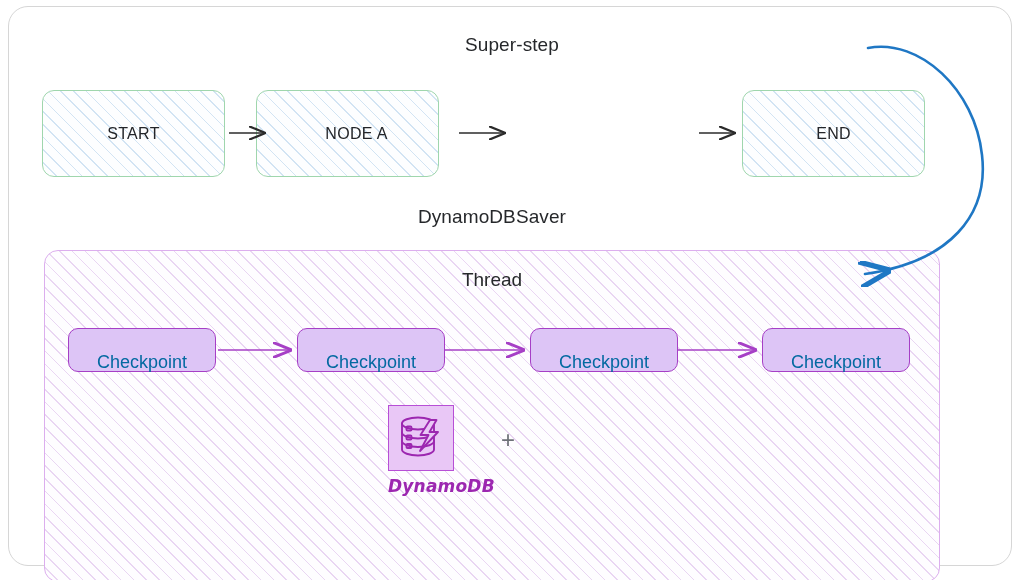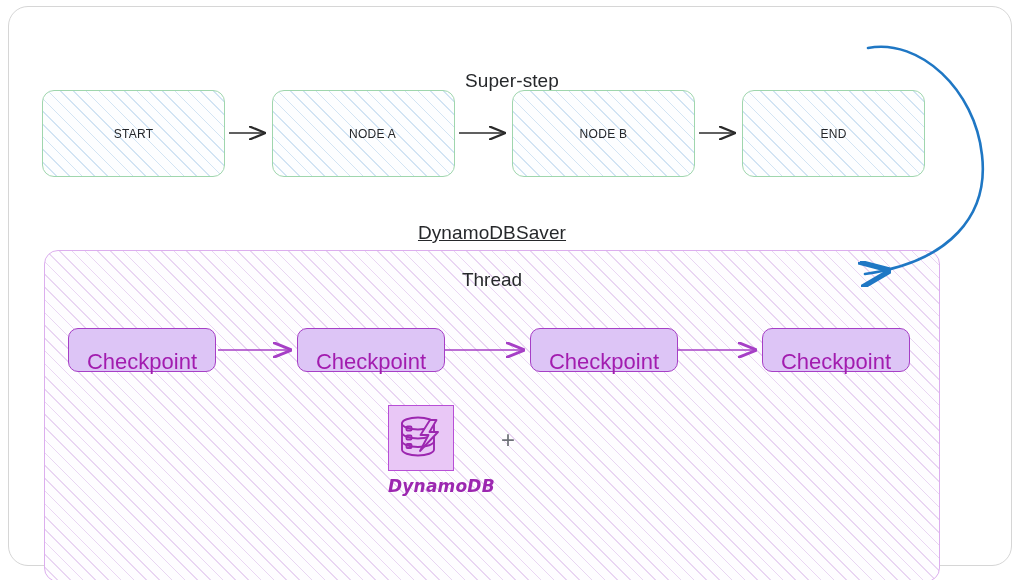--- a/index.html
+++ b/index.html
@@ -35,22 +35,22 @@
 
   
   .caption {
     position: absolute;
     color: #26282b;
     font-size: 19px;
     letter-spacing: .1px;
     white-space: nowrap;
     text-align: center;
   }
-  .caption-superstep { left: 0; top: 34px; width: 1024px; margin-top: 36px; }
-  .caption-dynamosaver { left: 0; top: 222px; width: 984px; text-decoration: underline; }
+  .caption-superstep { left: 0; top: 34px; width: 1024px; }
+  .caption-dynamosaver { left: 0; top: 206px; width: 984px; }
   .caption-checkpointer { left: 760px; top: 186px; width: 200px; text-align: center; }
 
   
   .node-box {
     position: absolute;
     top: 90px;
     width: 183px;
     height: 87px;
     border: 1.5px solid #9fd6ad;
     border-radius: 12px;
@@ -60,26 +60,26 @@
         45deg,
         rgba(128,178,222,.34) 0px,
         rgba(128,178,222,.34) 1.1px,
         rgba(255,255,255,0) 1.1px,
         rgba(255,255,255,0) 9px);
     display: flex;
     align-items: center;
     justify-content: center;
   }
   .node-box span {
-    font-size: 12px;
+    font-size: 16px;
     color: #232529;
     letter-spacing: .3px;
   }
   .node-0 { left: 42px; }
-  .node-1 { left: 272px; padding-left: 18px; }
+  .node-1 { left: 256px; padding-left: 18px; }
   .node-2 { left: 512px; }
   .node-3 { left: 742px; }
 
   
   .thread-panel {
     position: absolute;
     left: 44px;
     top: 250px;
     width: 896px;
     height: 332px;
@@ -112,22 +112,22 @@
     height: 44px;
     border: 1.8px solid #a63fc6;
     border-radius: 10px;
     box-sizing: border-box;
     background: #ddc5f6;
     display: flex;
     align-items: center;
     justify-content: center;
   }
   .checkpoint-box span {
-    font-size: 22px;
-    color: #a21caf;
+    font-size: 18px;
+    color: #0369a1;
     margin-top: 24px;
   }
   .cp-0 { left: 68px; }
   .cp-1 { left: 297px; }
   .cp-2 { left: 530px; }
   .cp-3 { left: 762px; }
 
   
   .svc {
     position: absolute;
@@ -194,23 +194,20 @@
   <div class="caption caption-superstep">Super-step</div>
 
 
   <div class="caption caption-dynamosaver">DynamoDBSaver</div>
 
   <div class="node-box node-0">
     <span>START</span>
   </div>
   <div class="node-box node-1">
     <span>NODE A</span>
-  </div>
-  <div class="node-box node-2">
-    <span>NODE B</span>
   </div>
   <div class="node-box node-3">
     <span>END</span>
   </div>
 
   <div class="thread-panel">
     <div class="thread-title">Thread</div>
   </div>
 
   <div class="checkpoint-box cp-0">

